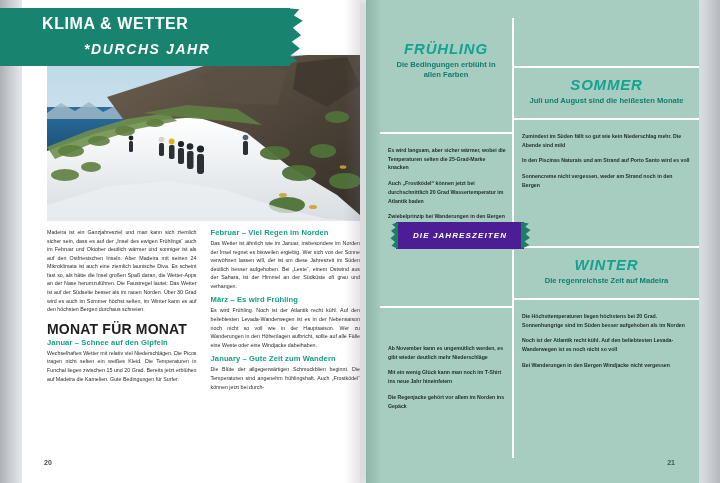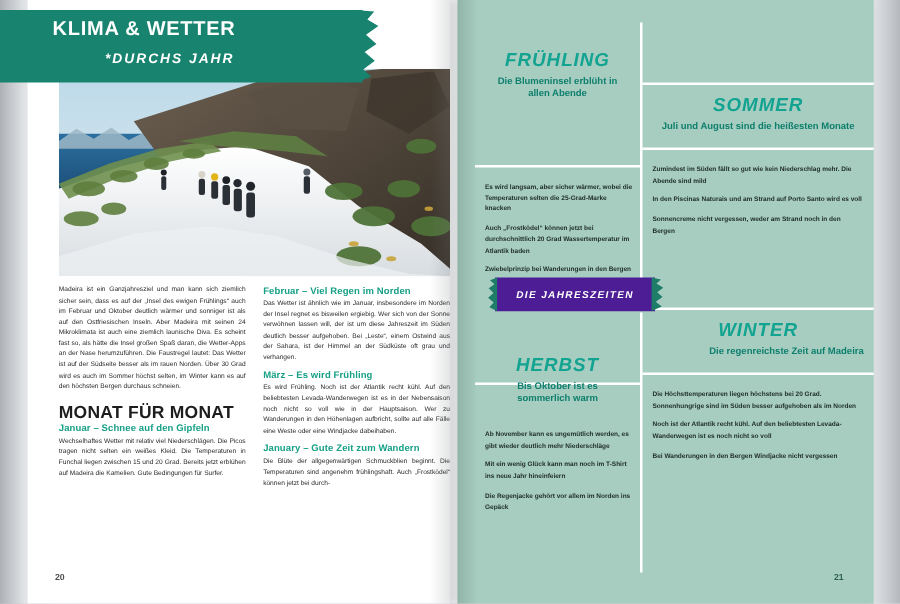--- a/index.html
+++ b/index.html
@@ -37,21 +37,21 @@
     content:""; position:absolute; right:-16px; top:0; width:22px; height:100%;
     background:#18836f;
     clip-path: polygon(0 0, 70% 2%, 45% 13%, 85% 22%, 40% 34%, 78% 47%, 35% 58%, 72% 70%, 30% 82%, 60% 92%, 0 100%);
   }
   .title-main{
     position:absolute; left:42px; top:7px;
     color:#ffffff; font-size:16px; font-weight:700; letter-spacing:.6px;
   }
   .title-sub{
     position:absolute; left:84px; top:33px;
-    color:#ffffff; font-size:11px; font-weight:700; font-style:italic;
+    color:#ffffff; font-size:14px; font-weight:700; font-style:italic;
     letter-spacing:1.6px;
   }
 
   
   .photo{
     position:absolute; left:25px; top:55px; width:313px; height:166px;
     overflow:hidden;
   }
   .photo svg{ display:block; width:100%; height:100%; }
 
@@ -256,21 +256,21 @@
       <div class="vline" style="left:132px; top:250px; height:208px;"></div>
       <div class="hline" style="left:0px; top:132px; width:132px;"></div>
       <div class="hline" style="left:134px; top:66px; width:185px;"></div>
       <div class="hline" style="left:134px; top:118px; width:185px;"></div>
       <div class="hline" style="left:134px; top:246px; width:185px;"></div>
       <div class="hline" style="left:134px; top:298px; width:185px;"></div>
       <div class="hline" style="left:0px; top:306px; width:132px;"></div>
 
       <div style="position:absolute; left:0; top:40px; width:132px;">
         <div class="season-title" style="position:relative;">FRÜHLING</div>
-        <div class="season-sub" style="position:relative; margin-top:3px; padding:0 10px;">Die Blumeninsel erblüht in allen Abende</div>
+        <div class="season-sub" style="position:relative; margin-top:3px; padding:0 10px;">Die Bedingungen erblüht in allen Farben</div>
       </div>
       <div class="bullets" style="left:8px; top:146px; width:118px;">
         <p>Es wird langsam, aber sicher wärmer, wobei die Temperaturen selten die 25-Grad-Marke knacken</p>
         <p>Auch „Frostködel“ können jetzt bei durchschnittlich 20 Grad Wassertemperatur im Atlantik baden</p>
         <p>Zwiebelprinzip bei Wanderungen in den Bergen</p>
       </div>
 
       <div style="position:absolute; left:134px; top:76px; width:185px;">
         <div class="season-title" style="position:relative;">SOMMER</div>
         <div class="season-sub" style="position:relative; margin-top:3px; padding:0 14px;">Juli und August sind die heißesten Monate</div>
@@ -278,33 +278,29 @@
       <div class="bullets" style="left:142px; top:132px; width:168px;">
         <p>Zumindest im Süden fällt so gut wie kein Niederschlag mehr. Die Abende sind mild</p>
         <p>In den Piscinas Naturais und am Strand auf Porto Santo wird es voll</p>
         <p>Sonnencreme nicht vergessen, weder am Strand noch in den Bergen</p>
       </div>
 
       <div class="badge">
         <span>DIE JAHRESZEITEN</span>
       </div>
 
-      <div style="position:absolute; left:0; top:284px; width:132px;">
-        <div class="season-title" style="position:relative;">HERBST</div>
-        <div class="season-sub" style="position:relative; margin-top:3px; padding:0 12px;">Bis Oktober ist es sommerlich warm</div>
-      </div>
       <div class="bullets" style="left:8px; top:344px; width:118px;">
         <p>Ab November kann es ungemütlich werden, es gibt wieder deutlich mehr Niederschläge</p>
         <p>Mit ein wenig Glück kann man noch im T-Shirt ins neue Jahr hineinfeiern</p>
         <p>Die Regenjacke gehört vor allem im Norden ins Gepäck</p>
       </div>
 
       <div style="position:absolute; left:134px; top:256px; width:185px;">
         <div class="season-title" style="position:relative;">WINTER</div>
-        <div class="season-sub" style="position:relative; margin-top:3px; padding:0 8px;text-align:right;">Die regenreichste Zeit auf Madeira</div>
+        <div class="season-sub" style="position:relative; margin-top:3px; padding:0 18px;">Die regenreichste Zeit auf Madeira</div>
       </div>
       <div class="bullets" style="left:142px; top:312px; width:168px;">
         <p>Die Höchsttemperaturen liegen höchstens bei 20 Grad. Sonnenhungrige sind im Süden besser aufgehoben als im Norden</p>
         <p>Noch ist der Atlantik recht kühl. Auf den beliebtesten Levada-Wanderwegen ist es noch nicht so voll</p>
         <p>Bei Wanderungen in den Bergen Windjacke nicht vergessen</p>
       </div>
 
     </div>
     <div class="pagenum-right">21</div>
   </div>

